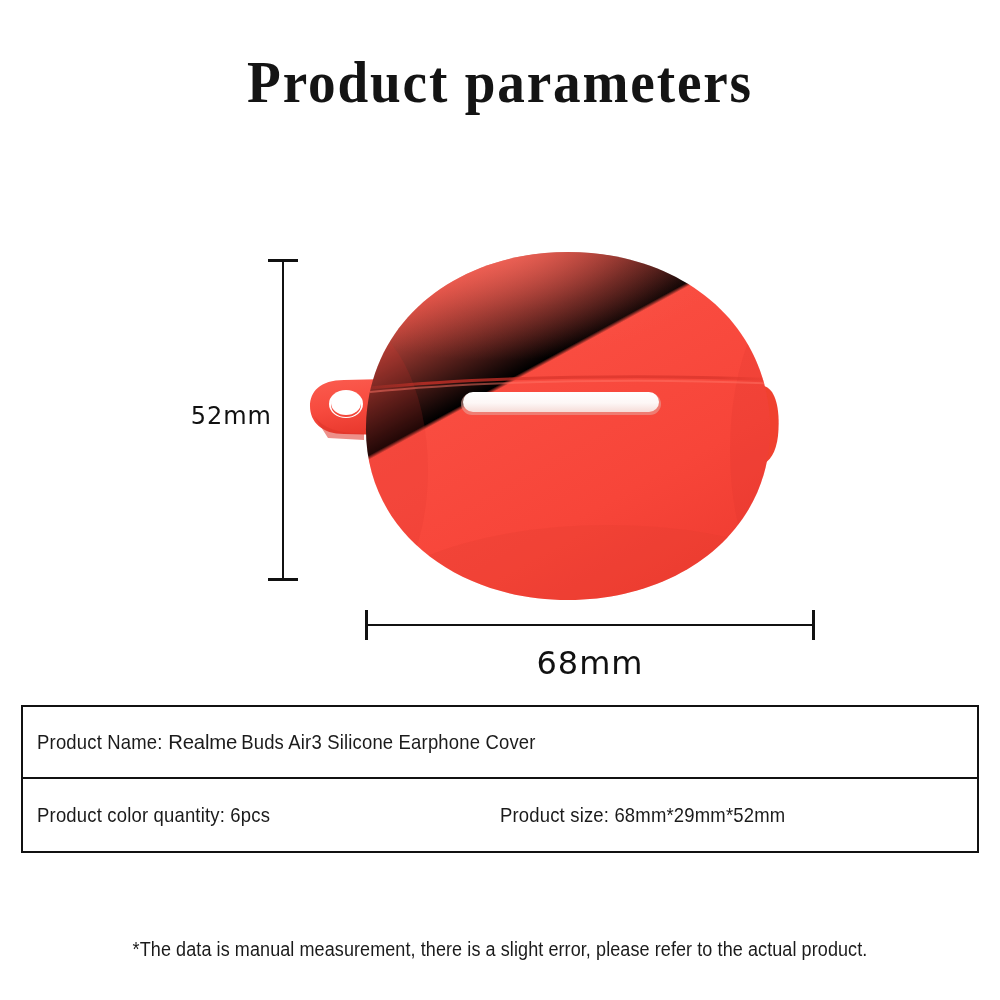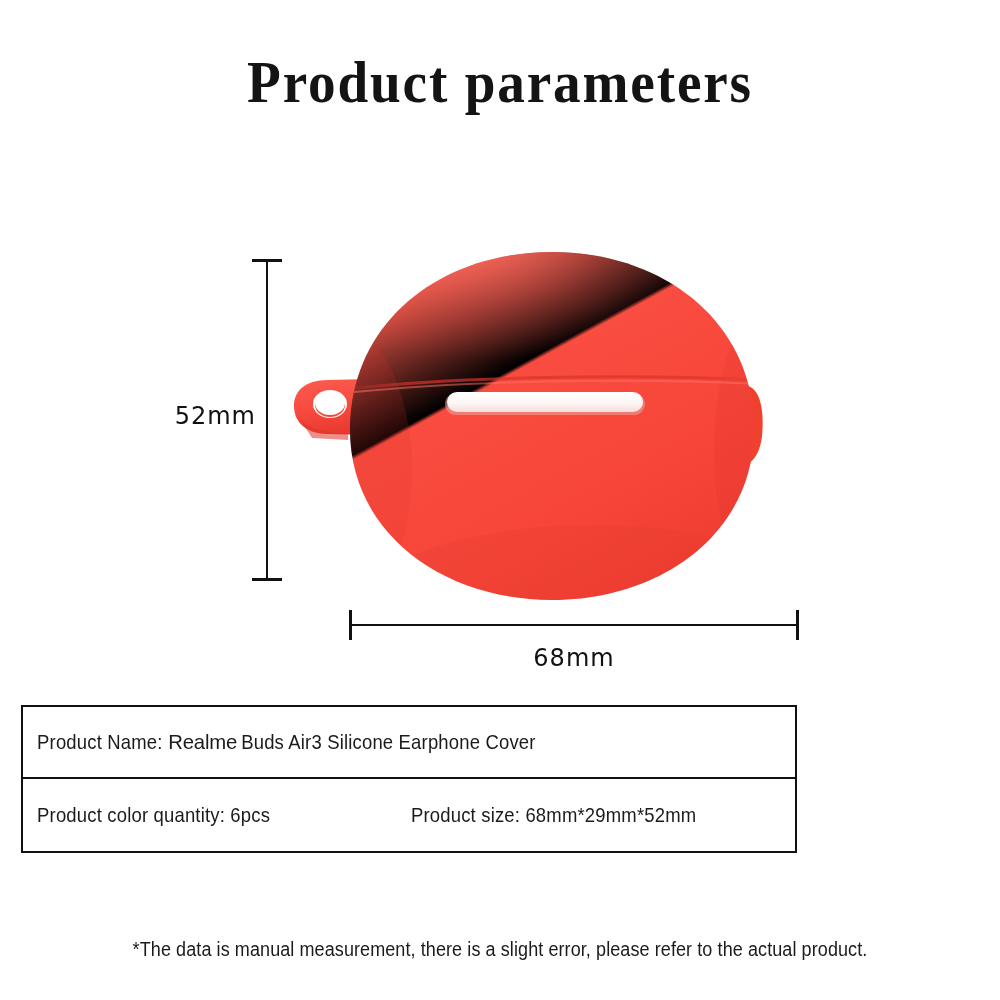--- a/index.html
+++ b/index.html
@@ -31,21 +31,21 @@
     letter-spacing: 2px;
     color: #141414;
     transform: scaleX(0.92);
     transform-origin: center top;
     white-space: nowrap;
   }
 
   
   .product-stage {
     position: absolute;
-    left: 0;
+    left: 16px;
     top: 180px;
     width: 792px;
     height: 500px;
   }
 
   
   .dim-v {
     position: absolute;
     left: 266px;
     top: 80px;
@@ -99,41 +99,41 @@
   .dim-h::before { left: -1px; }
   .dim-h::after  { right: -1px; }
 
   .dim-h-label {
     position: absolute;
     left: 350px;
     top: 464px;
     width: 448px;
     text-align: center;
     font-family: "DejaVu Sans", sans-serif;
-    font-size: 24px;
+    font-size: 32px;
     letter-spacing: 1px;
     color: #111111;
     white-space: nowrap;
   }
 
   
   .case-art {
     position: absolute;
     left: 292px;
     top: 60px;
     width: 520px;
     height: 370px;
   }
 
   
   .spec-table {
     position: absolute;
     left: 21px;
     top: 705px;
-    width: 776px;
+    width: 958px;
     border: 2px solid #111111;
     box-sizing: border-box;
   }
   .spec-row {
     display: flex;
     align-items: center;
     height: 72px;
     border-bottom: 2px solid #111111;
     box-sizing: border-box;
   }

